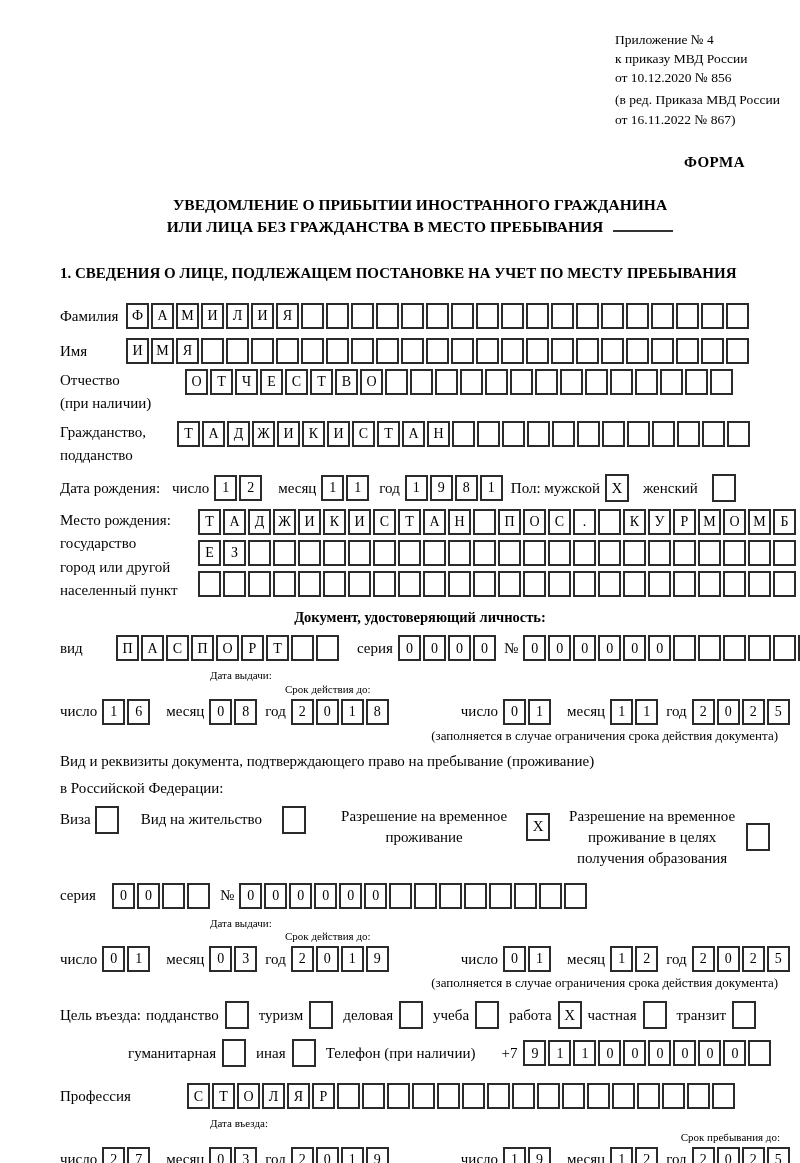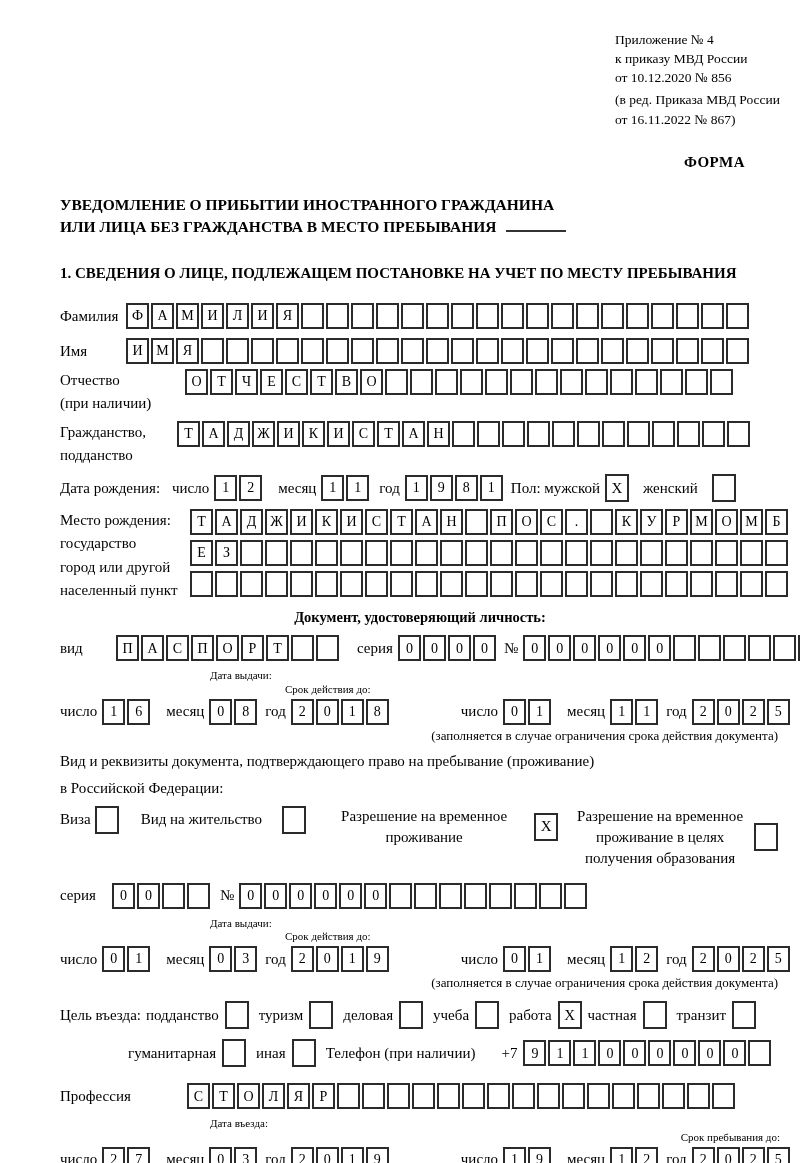--- a/index.html
+++ b/index.html
@@ -4,21 +4,21 @@
 <style>
   html,body{margin:0;padding:0;background:#fff;}
   .page{
     width:800px;height:1163px;box-sizing:border-box;overflow:hidden;
     padding:30px 20px 20px 60px;color:#000;background:#fff;
     font-family:"Liberation Serif","DejaVu Serif",serif;font-size:15px;line-height:1.25;
   }
   .hdr-note{margin-left:555px;font-size:13.5px;line-height:1.42;}
   .hdr-note .gap{margin-top:3px;}
   .forma{text-align:right;padding-right:35px;font-weight:bold;font-size:15px;margin-top:24px;letter-spacing:.5px;}
-  .title{text-align:left;font-weight:bold;font-size:15.5px;margin-top:22px;line-height:1.45;}
+  .title{text-align:center;font-weight:bold;font-size:15.5px;margin-top:22px;line-height:1.45;}
   .title .uline{display:inline-block;width:60px;border-bottom:2px solid #333;height:14px;margin-left:10px;}
   .sec-head{font-weight:bold;font-size:15px;margin-top:26px;}
   .row{display:flex;align-items:center;margin-top:9px;}
   .row-top{display:flex;align-items:flex-start;margin-top:5px;}
   .cells{display:flex;}
   .cell{
     width:23px;height:26px;box-sizing:border-box;border:2px solid #2b2b2b;margin-right:2px;
     display:inline-flex;align-items:center;justify-content:center;
     font-size:14px;flex:0 0 auto;background:#fff;
   }
@@ -215,21 +215,21 @@
         <span class="cell">9</span>
         <span class="cell">8</span>
         <span class="cell">1</span>
       </span>
     <span class="sp" style="margin-left:6px;">Пол: мужской</span>
     <span class="cb" style="margin-left:5px;">X</span>
     <span class="sp" style="margin-left:14px;">женский</span>
     <span class="cb" style="margin-left:14px;"></span>
   </div>
 
-  <div class="row-top" style="margin-top:7px;">
+  <div class="row-top" style="margin-top:7px;gap:8px;">
     <span class="lblblock w130">
       <div>Место рождения:</div>
       <div>государство</div>
       <div>город или другой</div>
       <div>населенный пункт</div>
     </span>
     <span class="cellrows">
       <span class="cells">
           <span class="cell">Т</span>
           <span class="cell">А</span>
@@ -401,21 +401,21 @@
 
   <div class="permits">
     <span class="permit">
       <span>Виза</span>
       <span class="cb" style="margin-left:4px;"></span>
     </span>
     <span class="permit" style="margin-left:22px;">
       <span>Вид на жительство</span>
       <span class="cb" style="margin-left:20px;"></span>
     </span>
-    <span class="permit" style="margin-left:24px;gap:8px;">
+    <span class="permit" style="margin-left:24px;">
       <span class="pl-center" style="width:188px;">Разрешение на временное проживание</span>
       <span class="cb">X</span>
     </span>
     <span class="permit" style="margin-left:16px;">
       <span class="pl-center" style="width:172px;">Разрешение на временное проживание в целях получения образования</span>
       <span class="cb"></span>
     </span>
   </div>
 
   <div class="row" style="margin-top:14px;">

